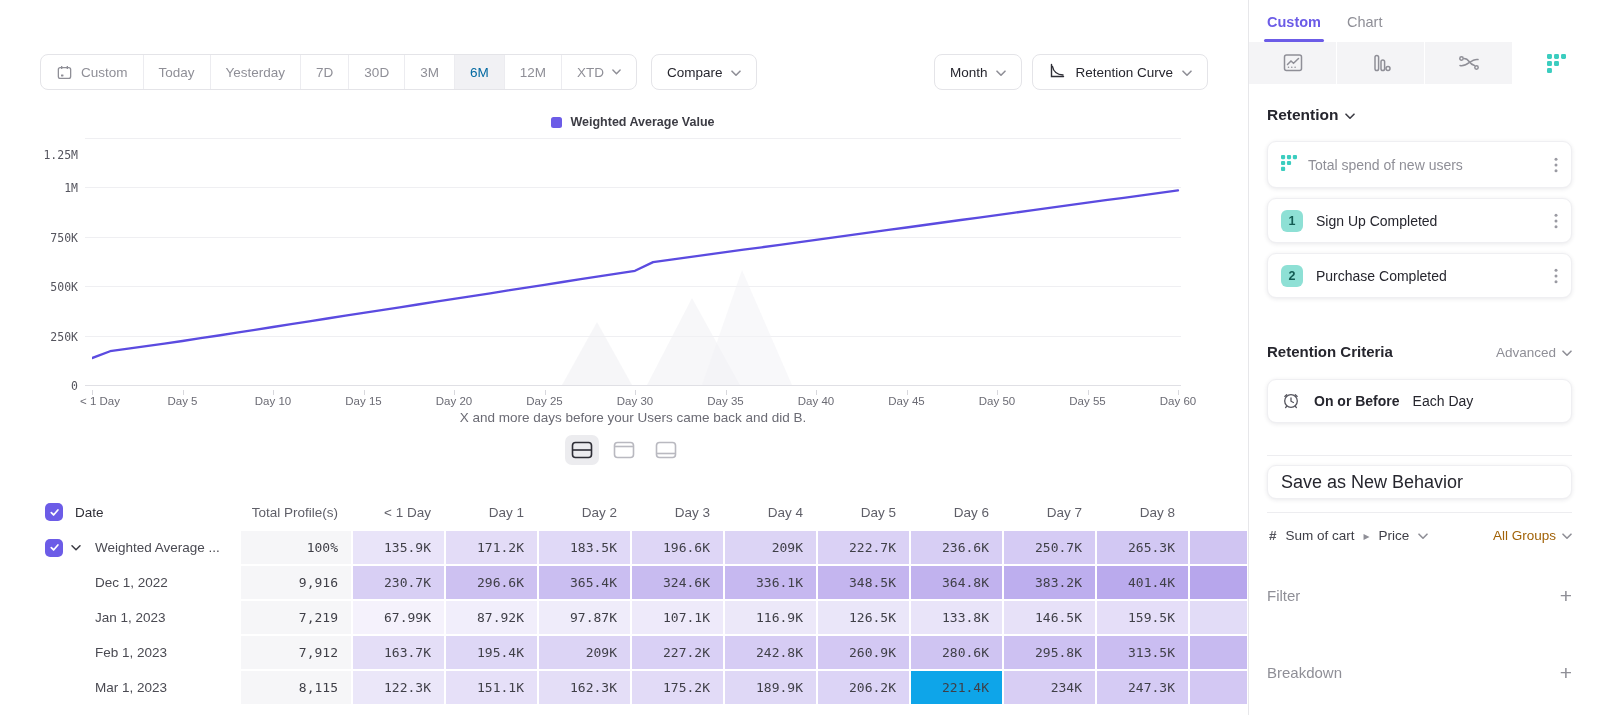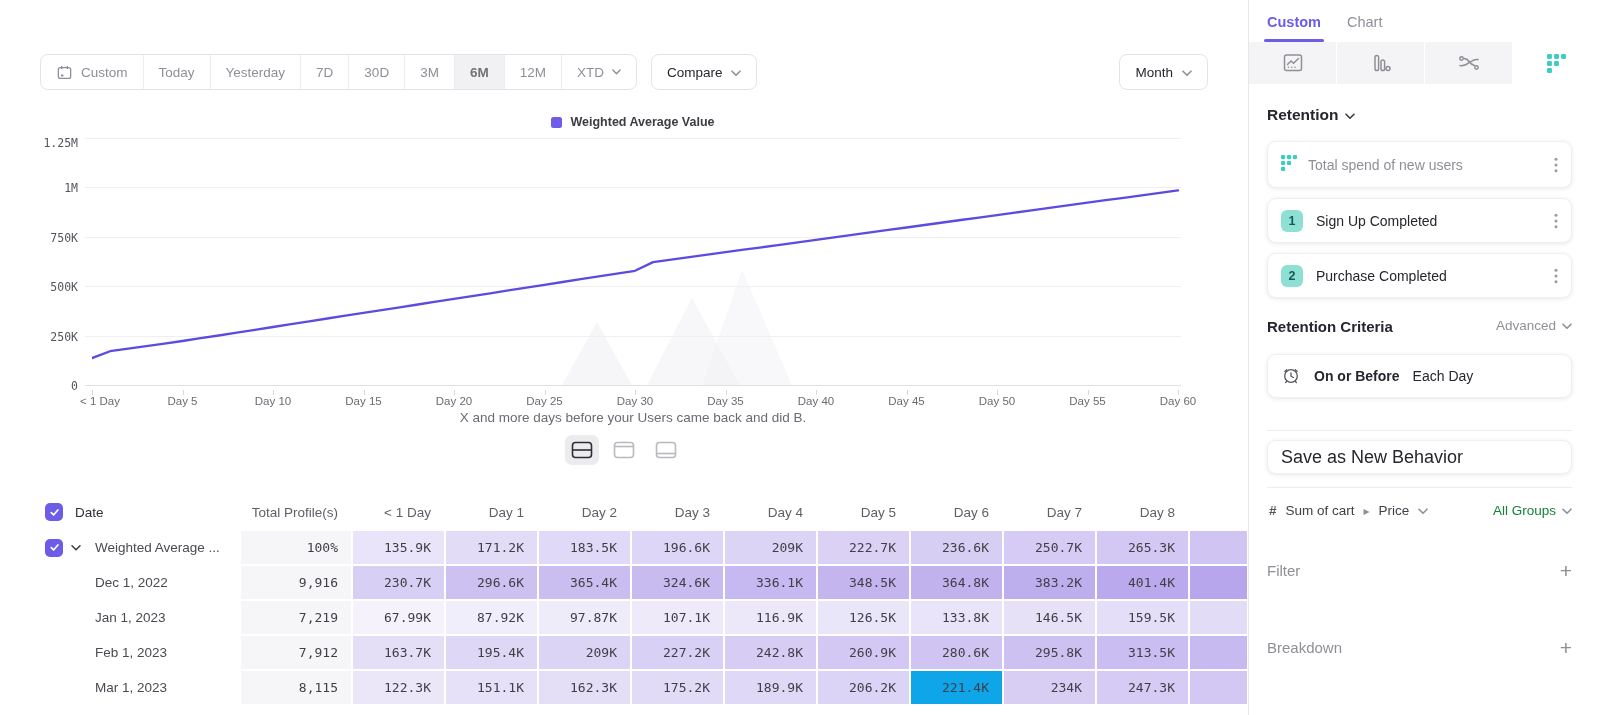--- a/index.html
+++ b/index.html
@@ -7,21 +7,21 @@
   font-family:"Liberation Sans", sans-serif; color:#32323a; }
 .app { display:flex; width:1600px; height:715px; }
 .main { width:1248px; position:relative; overflow:hidden; }
 .panel { width:352px; border-left:1px solid #e7e7ea; }
 
 
 .toolbar { display:flex; align-items:center; margin:54px 40px 0 40px; height:36px; }
 .seg { display:flex; align-items:stretch; height:36px; border:1px solid #e4e4e8; border-radius:8px; background:#fff; overflow:hidden; }
 .seg-item { display:flex; align-items:center; gap:8px; padding:0 15px; font-size:13.5px; color:#8f8f97; border-right:1px solid #ececf0; cursor:pointer; white-space:nowrap; }
 .seg-item:last-child { border-right:none; }
-.seg-item.active { background:#f1f1f4; color:#737373; font-weight:700; }
+.seg-item.active { background:#f1f1f4; color:#0369a1; font-weight:400; }
 .btn { display:flex; align-items:center; gap:9px; height:36px; padding:0 15px; border:1px solid #e4e4e8; border-radius:8px; background:#fff; font-size:13.5px; color:#26262e; font-family:inherit; cursor:pointer; white-space:nowrap; }
 .compare { margin-left:14px; }
 .toolbar-right { margin-left:auto; display:flex; gap:10px;padding-left:36px; }
 
 
 .legend { display:flex; justify-content:center; align-items:center; gap:8px; margin:25px 0 0 85px; width:1096px; height:14px; font-size:12.5px; font-weight:700; color:#3c3c44; }
 .swatch { width:11px; height:11px; border-radius:2.5px; background:#6c5ce7; }
 .chart { position:relative; height:260px; margin-top:1px; }
 .grid-line { position:absolute; left:85px; width:1096px; height:1px; background:#efeff2; }
 .grid-line.zero { background:#e0e0e5; }
@@ -61,32 +61,32 @@
 .type-cell { flex:1; display:flex; align-items:center; justify-content:center; background:#f4f4f6; border-right:1px solid #fff; cursor:pointer; }
 .type-cell:last-child { border-right:none; }
 .type-cell.active { background:#fff; }
 .panel-body { padding:0 28px 0 18px; }
 .retention-head { display:flex; align-items:center; gap:7px; margin-top:22px; font-size:15.5px; font-weight:700; color:#26262e; cursor:pointer; }
 .card { background:#fff; border:1px solid #efeff2; border-radius:9px; box-shadow:0 1px 4px rgba(40,40,60,.10); display:flex; align-items:center; padding:0 13px; }
 .card.behavior { height:47px; margin-top:17px; gap:11px; font-size:14px; color:#8f8f97; }
 .card.step { height:45px; margin-top:10px; gap:13px; font-size:14px; color:#26262e; }
 .badge { width:22px; height:22px; border-radius:6px; background:#8ee0d5; color:#135c53; font-size:12.5px; font-weight:700; display:flex; align-items:center; justify-content:center; }
 .kebab { margin-left:auto; display:flex; cursor:pointer; }
-.criteria-row { display:flex; align-items:flex-start; margin-top:20px; }
+.criteria-row { display:flex; align-items:flex-end; margin-top:45px; }
 .crit-title { font-size:15px; font-weight:700; color:#26262e; }
 .advanced { margin-left:auto; display:flex; align-items:center; gap:6px; font-size:13.5px; color:#8f8f97; cursor:pointer; }
 .card.criteria { height:44px; margin-top:19px; gap:13px; font-size:14px; color:#26262e; }
 .crit-cond { font-weight:700; }
 .divider { height:1px; background:#ededf0; margin-top:32px; }
 .divider.d2 { margin-top:13px; }
 .save-btn { width:100%; height:34px; margin-top:9px; justify-content:flex-start; font-size:18px; font-weight:500; color:#26262e; cursor:pointer; font-family:inherit; }
 .metric-row { display:flex; align-items:center; gap:9px; padding:15px 0 0 2px; font-size:13.5px; color:#3f3f47; }
 .hash { font-weight:700; color:#55555e; }
 .metric-sep { color:#8f8f97; font-size:12px; }
-.metric-right { margin-left:auto; display:flex; align-items:center; gap:6px; color:#15803d; cursor:pointer; }
+.metric-right { margin-left:auto; display:flex; align-items:center; gap:6px; color:#a16207; cursor:pointer; }
 .section-row { display:flex; align-items:center; font-size:15px; color:#8f8f97; }
 .section-row .plus { margin-left:auto; font-size:21px; font-weight:300; color:#8f8f97; cursor:pointer; line-height:1; }
 .sec-filter { margin-top:42px; }
 .sec-breakdown { margin-top:56px; }
 </style>
 </head>
 <body>
 
 <div class="app">
   <div class="main">
@@ -139,31 +139,41 @@
               <path d="M1 1.2 L5 5.2 L9 1.2" stroke="#8f8f97" stroke-width="1.6" stroke-linecap="round" stroke-linejoin="round"></path>
             </svg></span>
       </button>
       <div class="toolbar-right">
         <button class="btn">
           <span>Month</span>
           <span class="js-chev"><svg width="10" height="7" viewBox="0 0 10 7" fill="none">
                 <path d="M1 1.2 L5 5.2 L9 1.2" stroke="#8f8f97" stroke-width="1.6" stroke-linecap="round" stroke-linejoin="round"></path>
               </svg></span>
         </button>
+        <button class="btn">
+          <span class="js-curve-icon"><svg width="18" height="18" viewBox="0 0 18 18" fill="none" stroke="#2e2e36" stroke-width="1.4" stroke-linecap="round">
+                <path d="M3.5 2.5 V14.5 H15.5"></path>
+                <path d="M4.5 4.5 C5.5 10.5 9.5 12.5 15 13"></path>
+              </svg></span>
+          <span>Retention Curve</span>
+          <span class="js-chev"><svg width="10" height="7" viewBox="0 0 10 7" fill="none">
+                <path d="M1 1.2 L5 5.2 L9 1.2" stroke="#8f8f97" stroke-width="1.6" stroke-linecap="round" stroke-linejoin="round"></path>
+              </svg></span>
+        </button>
       </div>
     </div>
 
     <div class="legend">
       <span class="swatch"></span>
       <span>Weighted Average Value</span>
     </div>
 
     <div class="chart" id="chartArea">
         <div class="grid-line" style="top: 8px;"></div>
-        <div class="y-label" style="top: 12px;">1.25M</div>
+        <div class="y-label" style="top: 24px;">1.25M</div>
         <div class="grid-line" style="top: 57.4px;"></div>
         <div class="y-label" style="top: 57.4px;">1M</div>
         <div class="grid-line" style="top: 106.8px;"></div>
         <div class="y-label" style="top: 106.8px;">750K</div>
         <div class="grid-line" style="top: 156.2px;"></div>
         <div class="y-label" style="top: 156.2px;">500K</div>
         <div class="grid-line" style="top: 205.6px;"></div>
         <div class="y-label" style="top: 205.6px;">250K</div>
         <div class="grid-line zero" style="top: 255px;"></div>
         <div class="y-label" style="top: 255px;">0</div>

